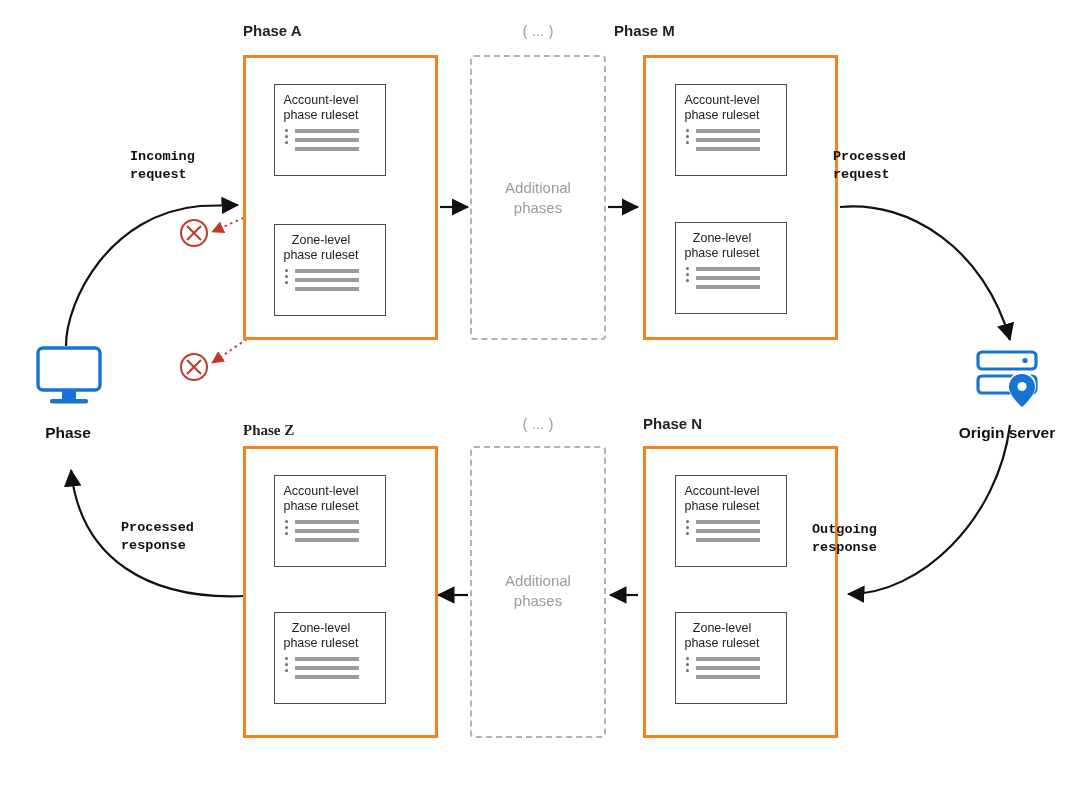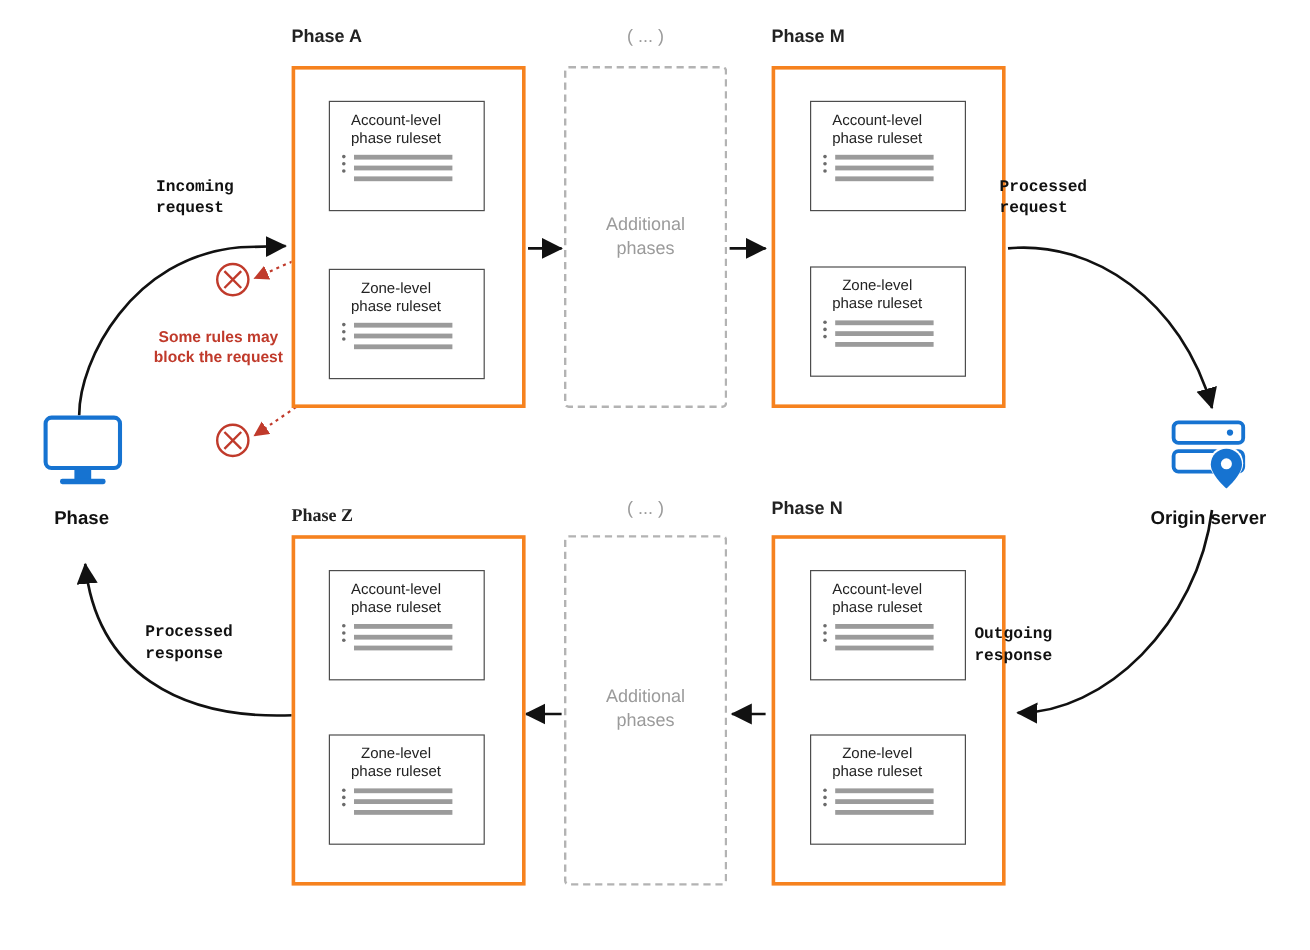--- a/index.html
+++ b/index.html
@@ -55,21 +55,21 @@
   }
   .dots-label {
     position: absolute;
     font-size: 15px;
     color: #9b9b9b;
     text-align: center;
     white-space: nowrap;
   }
   .ruleset {
     position: absolute;
-    width: 130px;
+    width: 112px;
     height: 92px;
     border: 1px solid #4d4d4d;
     background: #ffffff;
     box-sizing: border-box;
     padding: 8px 26px 0 8px;
   }
   .ruleset .rs-title {
     font-size: 12.5px;
     color: #222222;
     line-height: 15px;
@@ -248,21 +248,21 @@
     </div>
   </div>
 
   <div class="dots-label" style="left:470px; top:22px; width:136px;">( ... )</div>
   <div class="dashed-box" style="left:470px; top:55px; width:136px; height:285px;"></div>
   <div class="dashed-label" style="left:473px; top:178px;">
     <div>Additional</div>
     <div>phases</div>
   </div>
 
-  <div class="phase-title" style="left:643px; top:22px; width:195px;">Phase M</div>
+  <div class="phase-title" style="left:614px; top:22px; width:195px;">Phase M</div>
   <div class="phase-box" style="left:643px; top:55px; width:195px; height:285px;"></div>
 
   <div class="ruleset" style="left:675px; top:84px;">
     <div class="rs-title">
       <div>Account-level</div>
       <div>phase ruleset</div>
     </div>
     <div class="rs-lines">
       <div class="rs-dots">
           <div class="rs-dot"></div>
@@ -386,18 +386,17 @@
   <div class="label-text" style="left:812px; top:521px; width:120px;">
     <div>Outgoing</div>
     <div>response</div>
   </div>
 
   <div class="label-text" style="left:121px; top:519px; width:120px;">
     <div>Processed</div>
     <div>response</div>
   </div>
 
-  <div class="block-note" style="left:122px; top:272px;">Some rules may block the request</div>
 
   <div class="node-label" style="left:10px; top:424px; width:116px;">Phase</div>
   <div class="node-label" style="left:932px; top:424px; width:150px;">Origin server</div>
 
 </div>
 
 </body></html>

